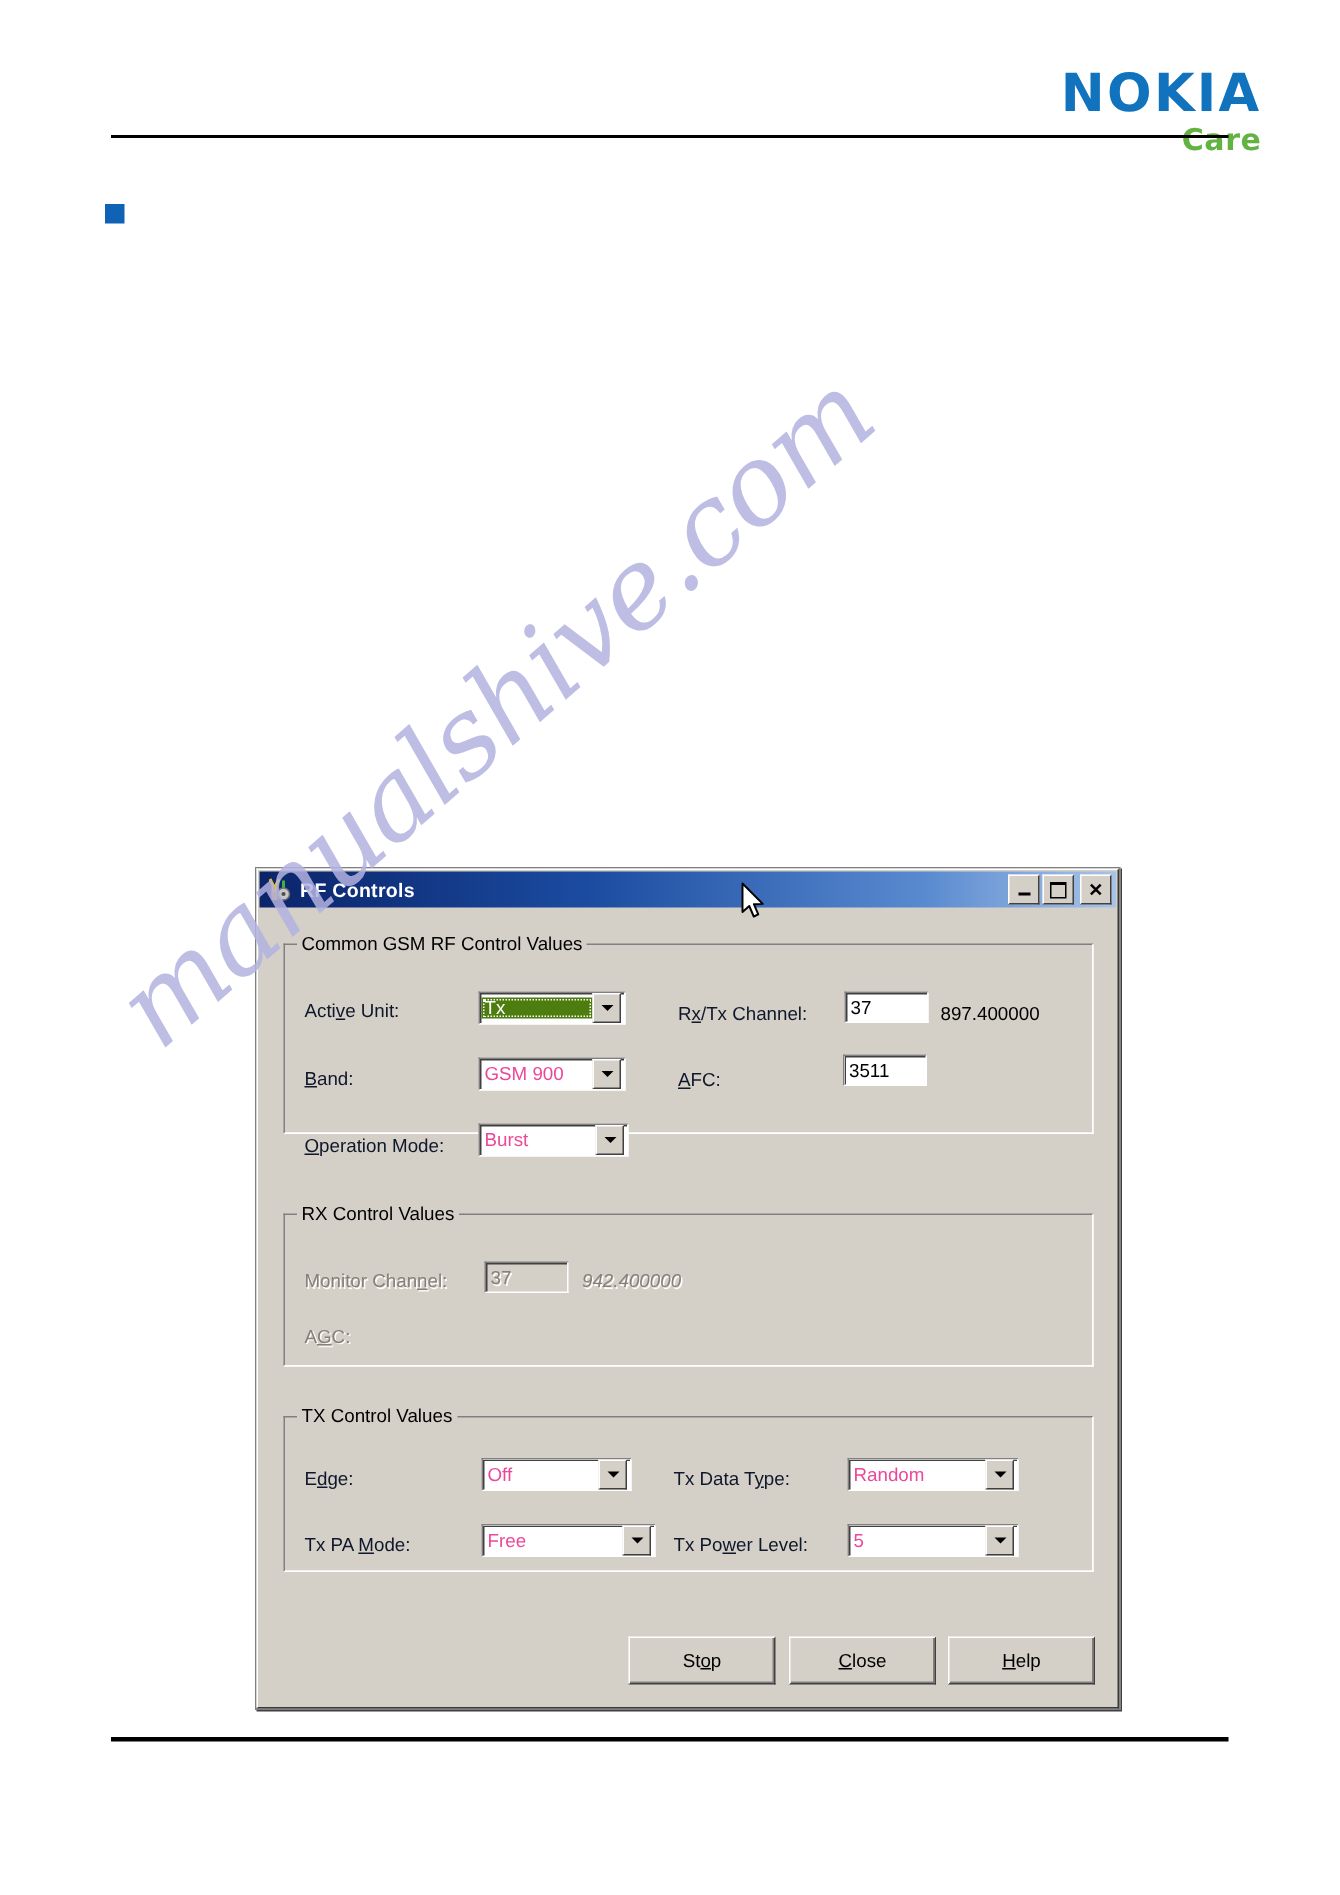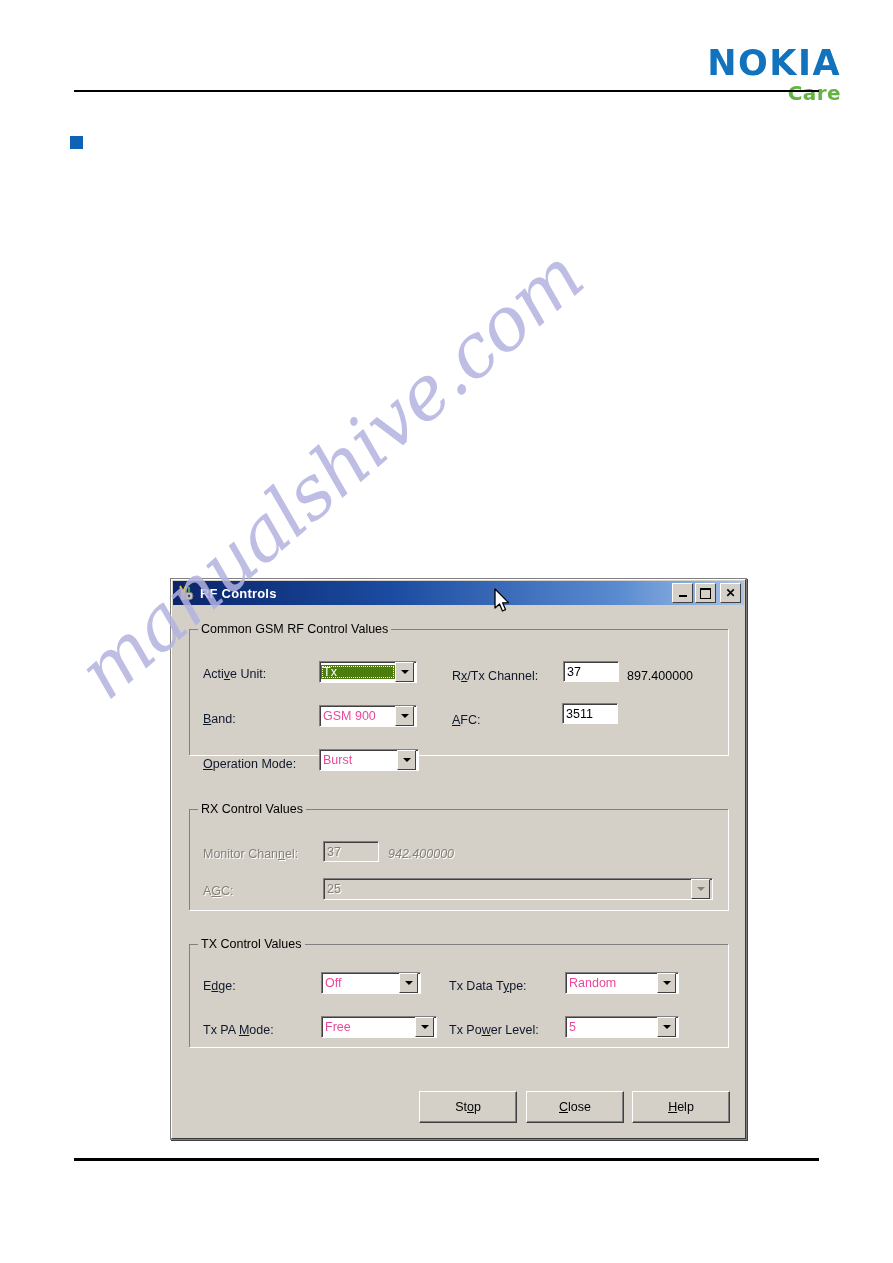--- a/index.html
+++ b/index.html
@@ -407,26 +407,20 @@
 
   <div class="groupbox" style="left:18px; top:230px; width:538px; height:100px;">
     <span class="group-title">RX Control Values</span>
   </div>
 
   <span class="fld-label disabled" style="left:32px; top:268px;"><span>Monitor Chan</span><span class="mn">n</span><span>el:</span></span>
   <div class="edit disabled" style="left:152px; top:262px; width:56px;">37</div>
   <span class="static-val disabled" style="left:217px; top:268px;font-style:italic;">942.400000</span>
 
   <span class="fld-label disabled" style="left:32px; top:305px;"><span>A</span><span class="mn">G</span><span>C:</span></span>
-  <div class="combo disabled" style="left:152px; top:299px; width:390px;">
-    <span class="combo-text">25</span>
-    <span class="combo-arrow">
-        <span class="arrow-tri"></span>
-      </span>
-  </div>
 
   <div class="groupbox" style="left:18px; top:365px; width:538px; height:102px;">
     <span class="group-title">TX Control Values</span>
   </div>
 
   <span class="fld-label" style="left:32px; top:400px;"><span>E</span><span class="mn">d</span><span>ge:</span></span>
   <div class="combo" style="left:150px; top:393px; width:100px;">
     <span class="combo-text">Off</span>
     <span class="combo-arrow">
         <span class="arrow-tri"></span>

